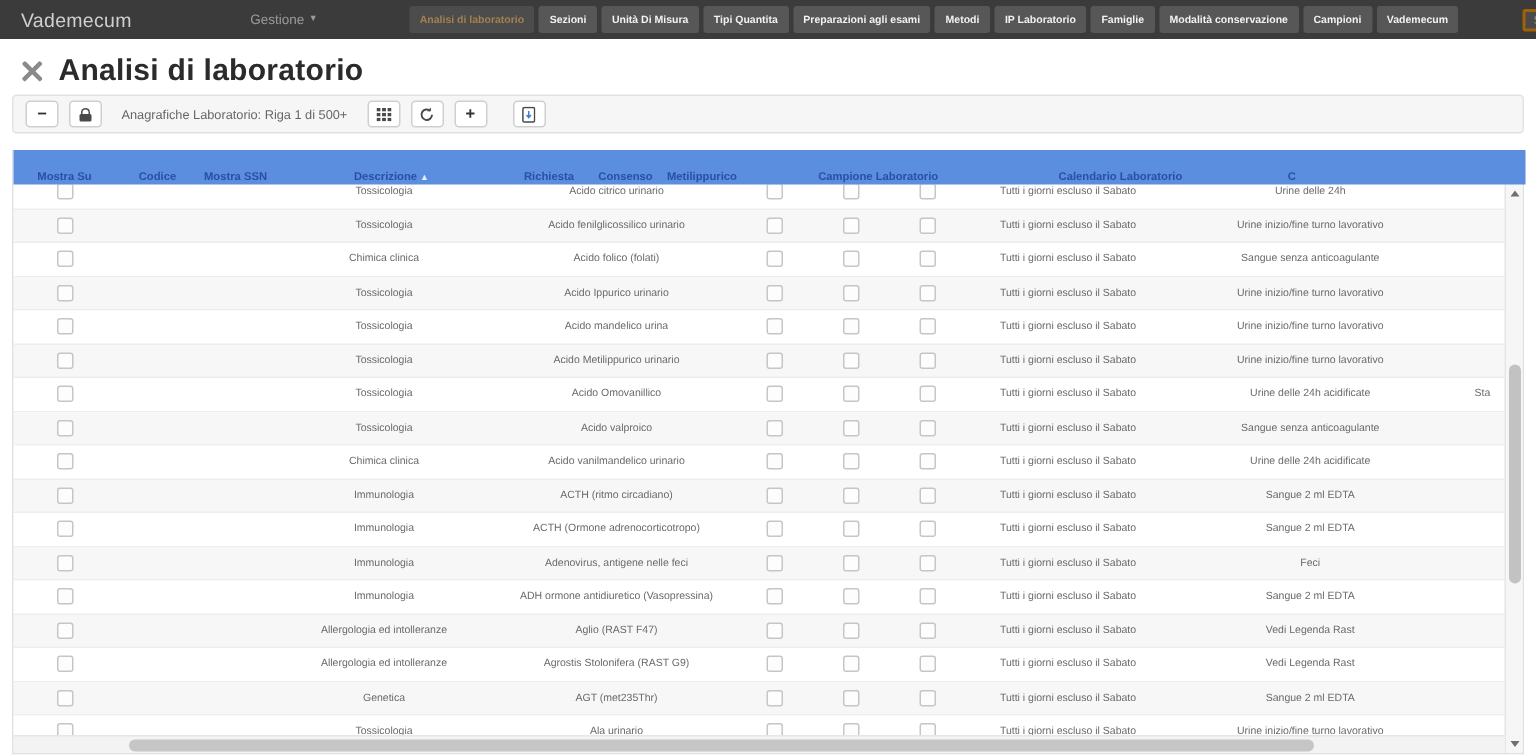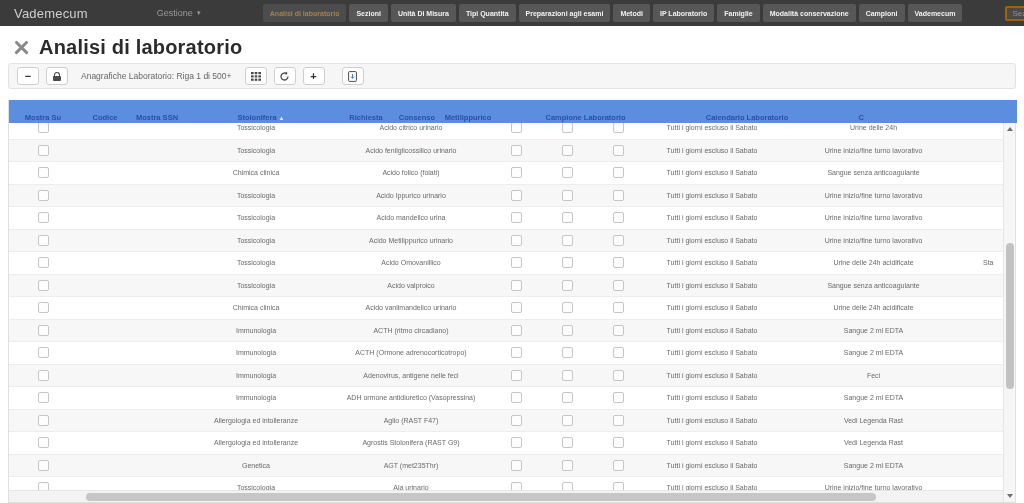--- a/index.html
+++ b/index.html
@@ -4,21 +4,21 @@
 <style>
   * { margin:0; padding:0; box-sizing:border-box; }
   html,body { width:1024px; height:503px; overflow:hidden; background:#fff;
               font-family:"Liberation Sans", sans-serif; }
   body { position:relative; }
 
   
   .navbar { position:absolute; top:0; left:0; width:1024px; height:26px;
             background:#3b3b3b; display:flex; align-items:center;gap:37px; }
   .brand { color:#cfcfcf; font-size:13px; margin-left:14px; letter-spacing:.2px; }
-  .gestione { color:#9a9a9a; font-size:9px; margin-left:32px; display:flex; align-items:center; gap:3px; cursor:pointer; }
+  .gestione { color:#9a9a9a; font-size:9px; margin-left:42px; display:flex; align-items:center; gap:3px; cursor:pointer; }
   .caret { font-size:6px; color:#9a9a9a; }
   .nav-buttons { display:flex; gap:3px; margin-left:24px; }
   .nav-btn { background:#575757; color:#f2f2f2; border:none; border-radius:2px;
              font-family:"Liberation Sans",sans-serif; font-size:7px; font-weight:700;
              height:18px; padding:0 7px; cursor:pointer; white-space:nowrap; }
   .nav-btn.active { background:#4c4c4c; color:#a3824f; }
   .nav-search { background:#4a4a4a; border:2px solid #a16207; border-radius:2px;
                 height:15px; width:90px; margin-left:6px; font-size:8px; color:#ddd; padding:0 5px; }
   .nav-search::placeholder { color:#929292; }
   .nav-icon-btn { background:#575757; border:none; border-radius:2px; width:20px; height:16px;
@@ -170,21 +170,21 @@
       <path d="M4.5 3v4M3 5.7 4.5 7.4 6 5.7" stroke="#3f7fd1" stroke-width="1" fill="none"></path>
     </svg>
   </button>
 </div>
 
 <div class="grid">
   <div class="grid-header">
       <div class="hcell col0"><span>Mostra Su Vademecum</span></div>
       <div class="hcell col1"><span>Codice Laboratorio</span></div>
       <div class="hcell col2"><span>Mostra SSN</span></div>
-      <div class="hcell col4"><span>Stolonifera</span><span class="sort">▲</span></div>
+      <div class="hcell col4"><span>Descrizione</span><span class="sort">▲</span></div>
       <div class="hcell col5"><span>Richiesta Prenotazione</span></div>
       <div class="hcell col6"><span>Consenso Informato</span></div>
       <div class="hcell col7"><span>Metilippurico a domicilio</span></div>
       <div class="hcell col9"><span>Campione Laboratorio</span></div>
       <div class="hcell col8"><span>Calendario Laboratorio</span></div>
       <div class="hcell col10"><span>C</span></div>
     </div>
   <div class="grid-body">
     <div class="rows">
         <div class="row">

